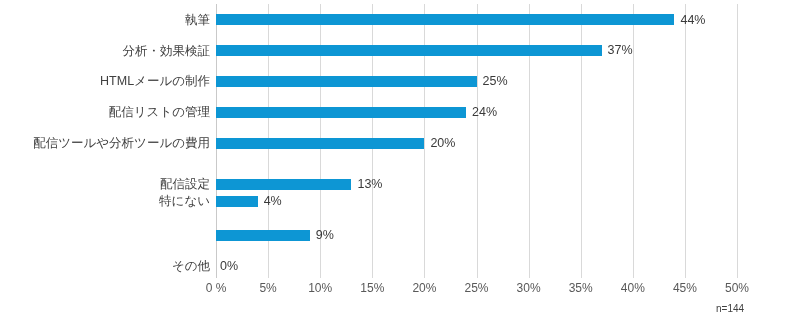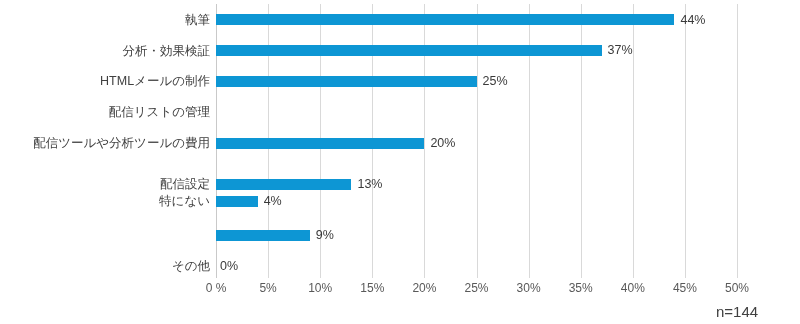--- a/index.html
+++ b/index.html
@@ -104,21 +104,21 @@
     font-size: 12px;
     line-height: 1;
     color: #595959;
     white-space: nowrap;
   }
 
   .sample-size {
     position: absolute;
     left: 716px;
     top: 304px;
-    font-size: 15px;
+    font-size: 10px;
     line-height: 1;
     color: #404040;
     white-space: nowrap;
   }
 </style>
 </head>
 <body>
 
 <div id="chart-root">
 
@@ -153,20 +153,24 @@
         </div>
         <div class="row" style="top: 62.1px;">
           <div class="cat-label">HTMLメールの制作</div>
           <div class="bar-wrap">
             <div class="bar" style="width: 260.5px; background: rgb(13, 150, 212);"></div>
             <div class="value-label">25%</div>
           </div>
         </div>
         <div class="row" style="top: 92.9px;">
           <div class="cat-label">配信リストの管理</div>
+          <div class="bar-wrap">
+            <div class="bar" style="width: 250.08px; background: rgb(13, 150, 212);"></div>
+            <div class="value-label">24%</div>
+          </div>
         </div>
         <div class="row" style="top: 123.7px;">
           <div class="cat-label">配信ツールや分析ツールの費用</div>
           <div class="bar-wrap">
             <div class="bar" style="width: 208.4px; background: rgb(13, 150, 212);"></div>
             <div class="value-label">20%</div>
           </div>
         </div>
         <div class="row" style="top: 165px;">
           <div class="cat-label">配信設定</div>

